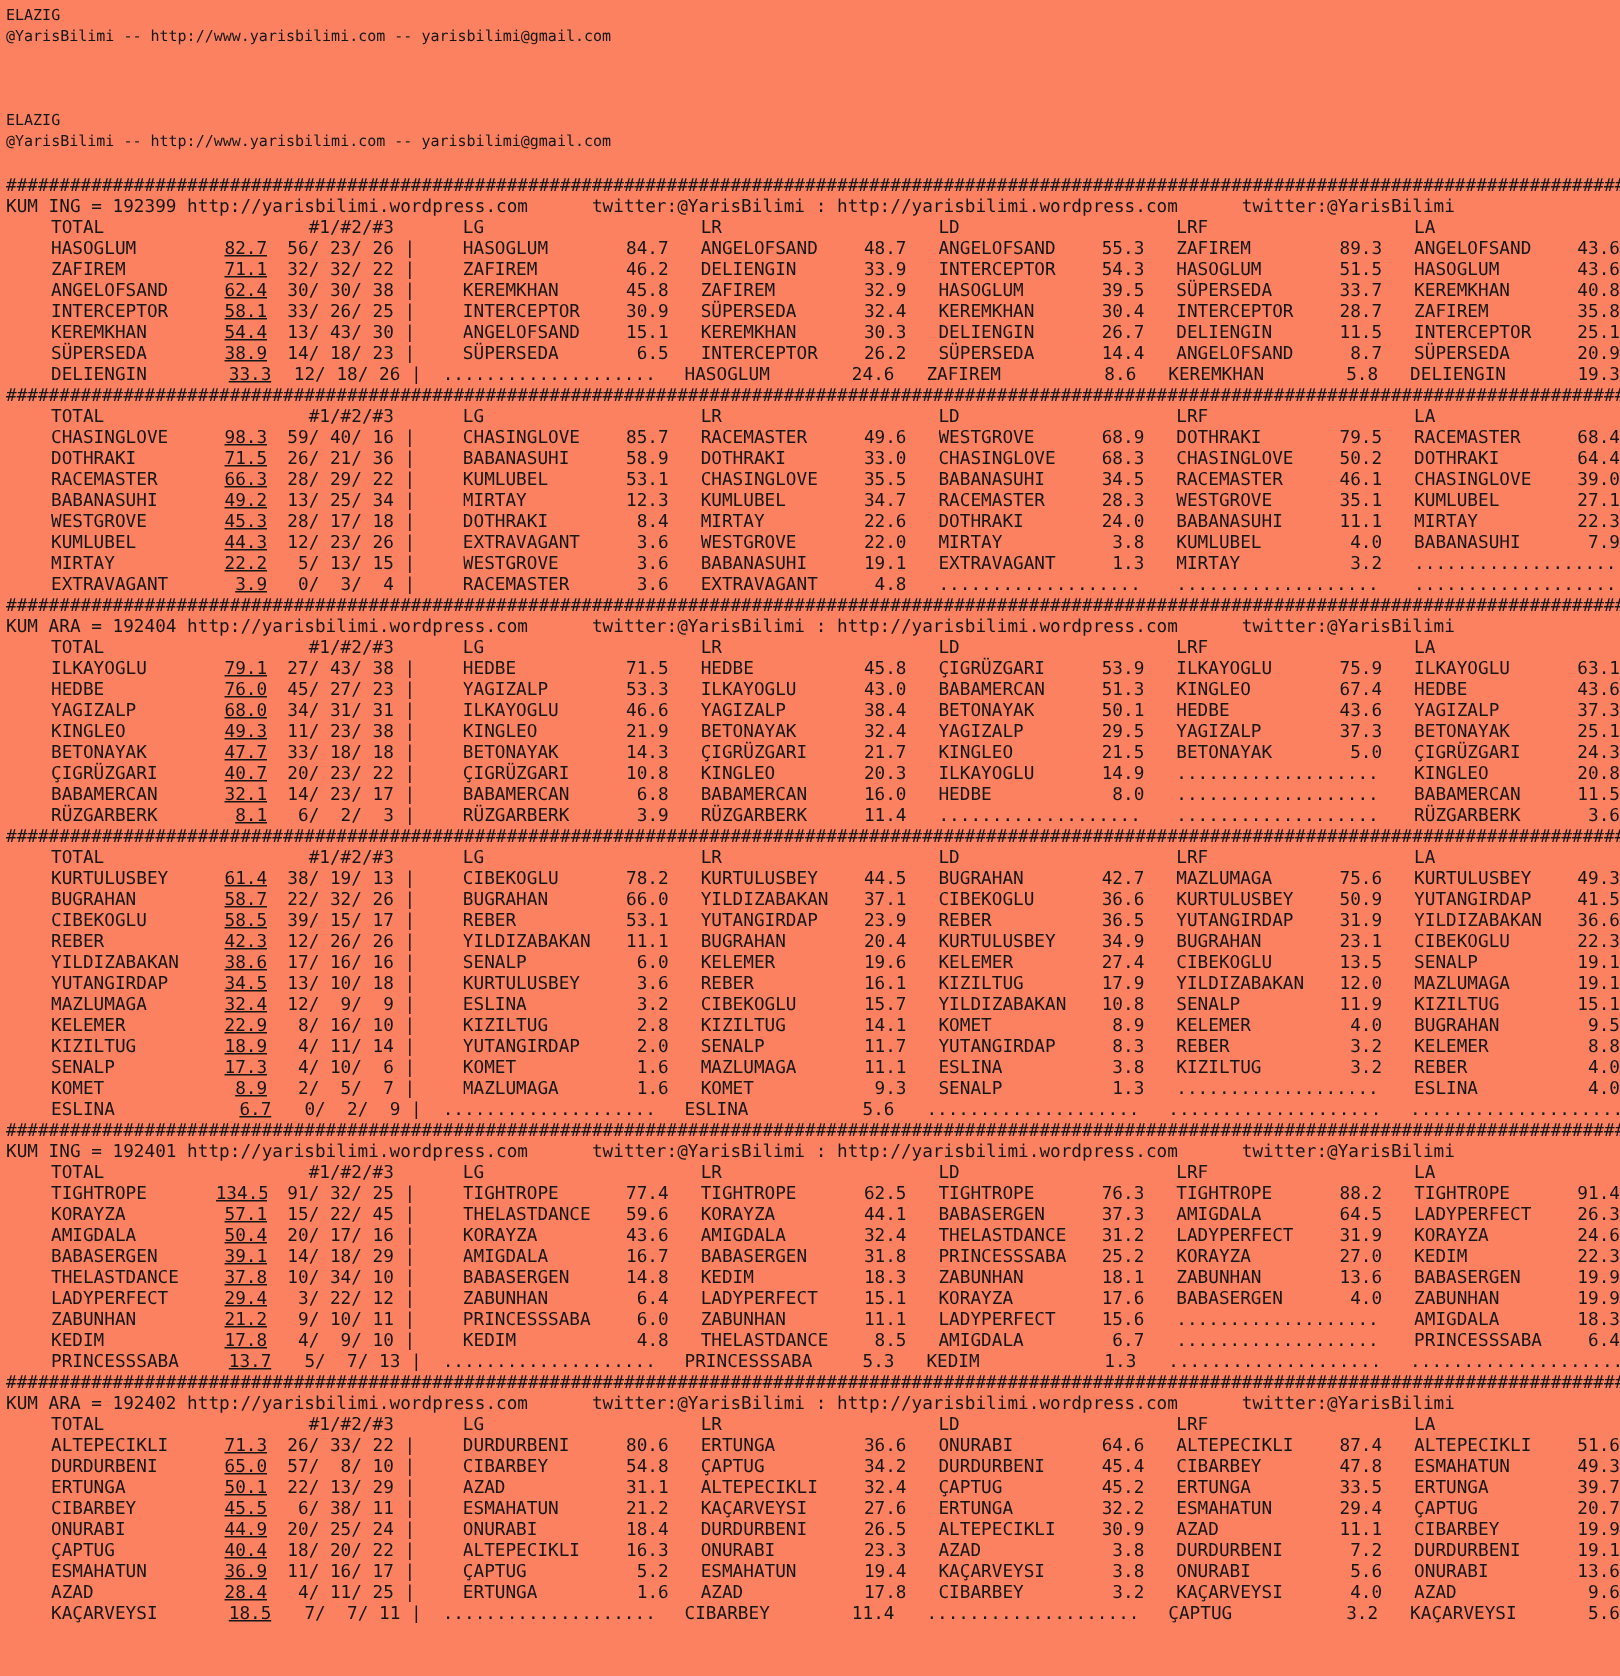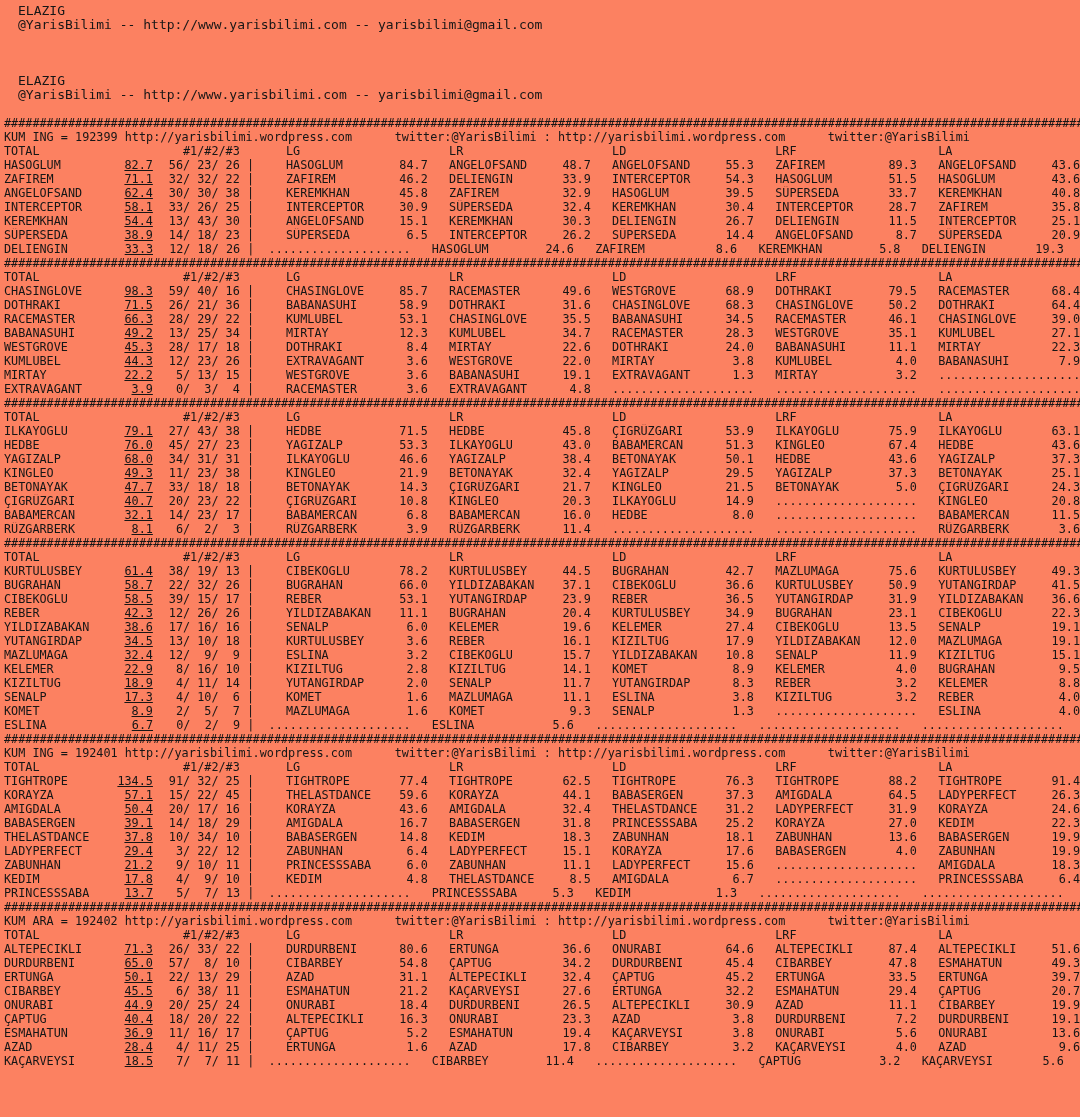--- a/index.html
+++ b/index.html
@@ -5,27 +5,27 @@
   html,body{margin:0;padding:0;}
   body{
     width:1080px;height:1117px;overflow:hidden;
     background:#fc8161;color:#161616;
     font-family:"DejaVu Sans Mono","Liberation Mono",monospace;
   }
   #screen{
     box-sizing:border-box;width:1080px;height:1117px;
     padding:4px 0 0 4px;overflow:hidden;
   }
-  .top{font-size:13px;margin-left:14px;}
+  .top{font-size:10px;}
   .report{font-size:11.8px;}
   .line{line-height:14px;height:14px;white-space:pre;overflow:hidden;}
   .blank{height:14px;}
   .row{display:flex;line-height:14px;height:14px;}
   .row span{display:block;white-space:pre;overflow:hidden;}
-  .n1{width:113.6px;}
+  .n1{width:113.6px;margin-left:30px;}
   .v1{width:35.5px;text-align:right;text-decoration:underline;}
   .st{width:78.1px;margin-left:9px;text-align:right;}
   .pp{width:7.1px;margin-left:7.1px;text-align:center;}
   .pn{width:106.5px;margin-left:21.3px;}
   .pn.first{margin-left:32px;}
   .pv{width:35.5px;text-align:right;}
   .dotc{width:142px;margin-left:21.3px;}
   .dotc.first{margin-left:14.2px;}
 </style>
 </head>
@@ -209,21 +209,21 @@
           <span class="pv">68.4</span>
         </div>
         <div class="row">
           <span class="n1">DOTHRAKI</span>
           <span class="v1">71.5</span>
           <span class="st">26/ 21/ 36</span>
           <span class="pp">|</span>
           <span class="pn first">BABANASUHI</span>
           <span class="pv">58.9</span>
           <span class="pn">DOTHRAKI</span>
-          <span class="pv">31.6</span>
+          <span class="pv">33.0</span>
           <span class="pn">CHASINGLOVE</span>
           <span class="pv">68.3</span>
           <span class="pn">CHASINGLOVE</span>
           <span class="pv">50.2</span>
           <span class="pn">DOTHRAKI</span>
           <span class="pv">64.4</span>
         </div>
         <div class="row">
           <span class="n1">RACEMASTER</span>
           <span class="v1">66.3</span>
@@ -312,20 +312,21 @@
           <span class="pv">3.6</span>
           <span class="pn">EXTRAVAGANT</span>
           <span class="pv">4.8</span>
           <span class="dotc">.....................</span>
           <span class="dotc">.....................</span>
           <span class="dotc">.....................</span>
         </div>
       </div>
       <div>
         <div class="line">########################################################################################################################################################</div>
+        <div class="line">KUM ARA = 192404 http://yarisbilimi.wordpress.com      twitter:@YarisBilimi : http://yarisbilimi.wordpress.com      twitter:@YarisBilimi</div>
         <div class="row">
           <span class="n1">TOTAL</span>
           <span class="v1"></span>
           <span class="st">#1/#2/#3</span>
           <span class="pp"></span>
           <span class="pn first">LG</span>
           <span class="pv"></span>
           <span class="pn">LR</span>
           <span class="pv"></span>
           <span class="pn">LD</span>

